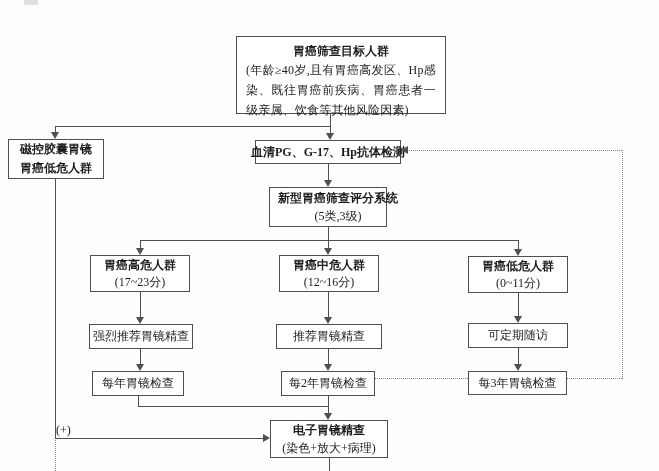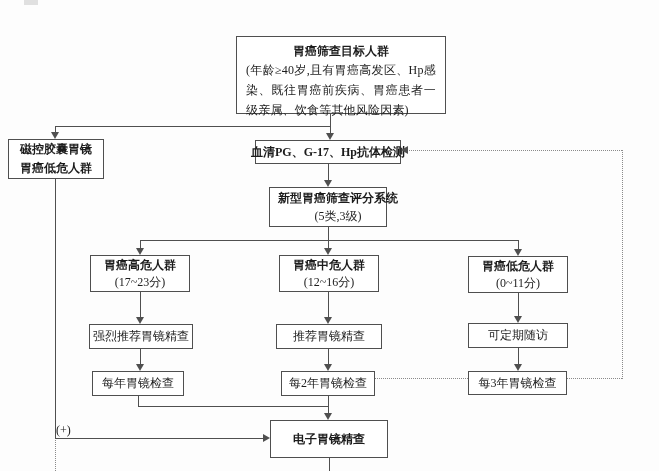--- a/index.html
+++ b/index.html
@@ -90,20 +90,21 @@
   <div class="box" style="left:281px;top:371px;width:94px;height:25px;">
     <div>每2年胃镜检查</div>
   </div>
 
   <div class="box" style="left:468px;top:371px;width:99px;height:24px;">
     <div>每3年胃镜检查</div>
   </div>
 
   <div class="box" style="left:270px;top:420px;width:118px;height:38px;line-height:18px;">
     <div class="bold">电子胃镜精查</div>
+    <div>(染色+放大+病理)</div>
   </div>
 
   <div class="vl" style="left:330px;top:114px;height:12px;"></div>
   <div class="hl" style="left:55px;top:126px;width:276px;"></div>
   <div class="vl" style="left:55px;top:126px;height:7px;"></div>
   <div class="ad" style="left:51px;top:132px;"></div>
   <div class="vl" style="left:330px;top:126px;height:8px;"></div>
   <div class="ad" style="left:326px;top:133px;"></div>
 
   <div class="vl" style="left:328px;top:164px;height:17px;"></div>

